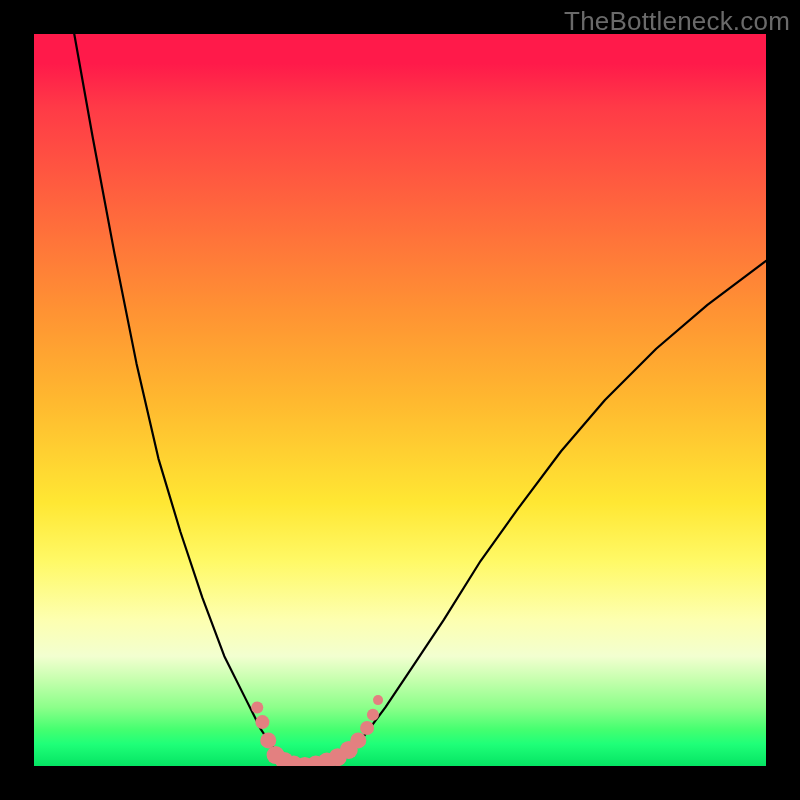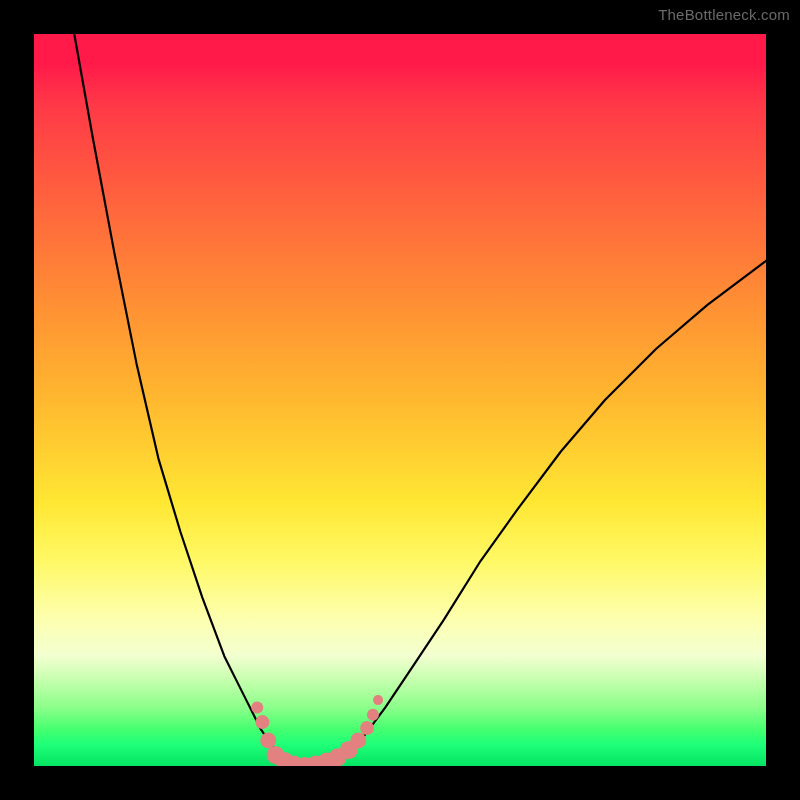--- a/index.html
+++ b/index.html
@@ -42,21 +42,21 @@
       #45ff70 95%,
       #1fff78 97%,
       #05e463 100%
     );
   }
   .watermark {
     position: absolute;
     top: 6px;
     right: 10px;
     color: #6a6a6a;
-    font-size: 15px;
+    font-size: 26px;
     letter-spacing: 0.2px;
     font-weight: 500;
   }
   svg {
     position: absolute;
     top: 0;
     left: 0;
   }
 </style>
 </head>

